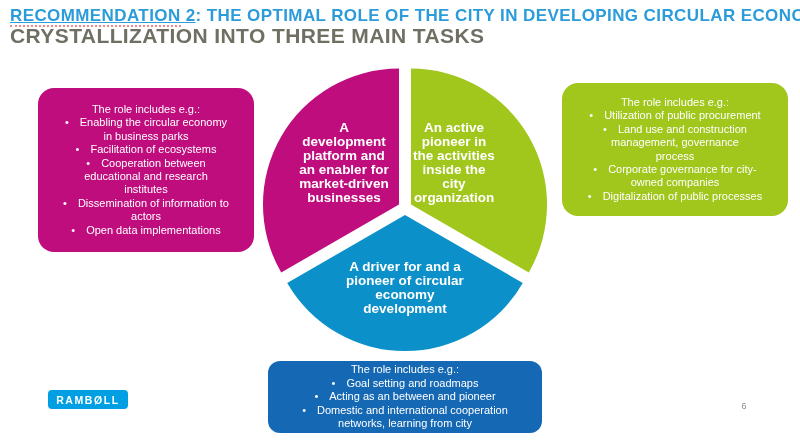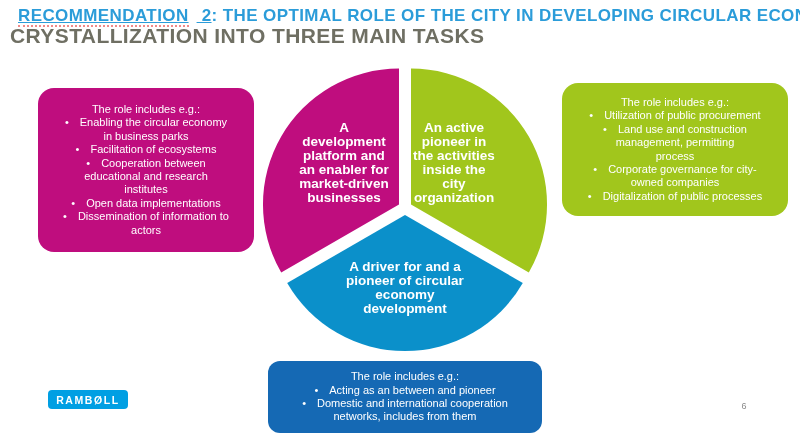--- a/index.html
+++ b/index.html
@@ -7,21 +7,21 @@
     position:relative; width:800px; height:442px; background:#ffffff;
     font-family:"Liberation Sans", sans-serif; overflow:hidden;
   }
 
   
   .title-block { position:absolute; left:10px; top:6px; width:786px; }
   .title-line1 {
     font-size:17px; font-weight:bold; color:#2B9CD9;
     letter-spacing:0.4px; line-height:20px; white-space:nowrap;
   }
-  .u-solid { text-decoration:underline;margin-left:8px; }
+  .u-solid { text-decoration:underline; }
   .u-squiggle { border-bottom:2px dotted #F08A8A; }
   .title-line2 {
     font-size:21px; font-weight:bold; color:#6F6F63;
     letter-spacing:0.4px; line-height:19px;
   }
 
   
   .role-box {
     position:absolute; color:#fff; text-align:center;
     font-size:11px; line-height:13.4px; border-radius:16px;
@@ -72,45 +72,46 @@
 
   <div class="role-box box-left">
     <div class="box-heading">The role includes e.g.:</div>
     <div>
         <div class="bullet-item"><span class="bullet">•</span><span class="bullet-text">Enabling the circular economy
 in business parks</span></div>
         <div class="bullet-item"><span class="bullet">•</span><span class="bullet-text">Facilitation of ecosystems</span></div>
         <div class="bullet-item"><span class="bullet">•</span><span class="bullet-text">Cooperation between
 educational and research
 institutes</span></div>
-        <div class="bullet-item"><span class="bullet">•</span><span class="bullet-text">Open data implementations</span></div>
         <div class="bullet-item"><span class="bullet">•</span><span class="bullet-text">Dissemination of information to
 actors</span></div>
+        <div class="bullet-item"><span class="bullet">•</span><span class="bullet-text">Open data implementations</span></div>
       </div>
   </div>
 
   <div class="role-box box-right">
     <div class="box-heading">The role includes e.g.:</div>
     <div>
         <div class="bullet-item"><span class="bullet">•</span><span class="bullet-text">Utilization of public procurement</span></div>
         <div class="bullet-item"><span class="bullet">•</span><span class="bullet-text">Land use and construction
-management, permitting
+management, governance
 process</span></div>
         <div class="bullet-item"><span class="bullet">•</span><span class="bullet-text">Corporate governance for city-
 owned companies</span></div>
         <div class="bullet-item"><span class="bullet">•</span><span class="bullet-text">Digitalization of public processes</span></div>
       </div>
   </div>
 
   <div class="role-box box-bottom">
     <div class="box-heading">The role includes e.g.:</div>
     <div>
+        <div class="bullet-item"><span class="bullet">•</span><span class="bullet-text">Goal setting and roadmaps</span></div>
         <div class="bullet-item"><span class="bullet">•</span><span class="bullet-text">Acting as an between and pioneer</span></div>
         <div class="bullet-item"><span class="bullet">•</span><span class="bullet-text">Domestic and international cooperation
-networks, includes from them</span></div>
+networks, learning from city</span></div>
       </div>
   </div>
 
   <div class="pie-wrap">
     <svg width="300" height="300" viewBox="0 0 300 300">
       <path d="M 150 148 L 32.2 216 A 136 136 0 0 1 150 12 Z" transform="translate(-6,-3.5)" fill="#BF0D7E"></path>
       <path d="M 150 148 L 150 12 A 136 136 0 0 1 267.8 216 Z" transform="translate(6,-3.5)" fill="#A1C61C"></path>
       <path d="M 150 148 L 267.8 216 A 136 136 0 0 1 32.2 216 Z" transform="translate(0,7)" fill="#0B90CA"></path>
     </svg>
   </div>

